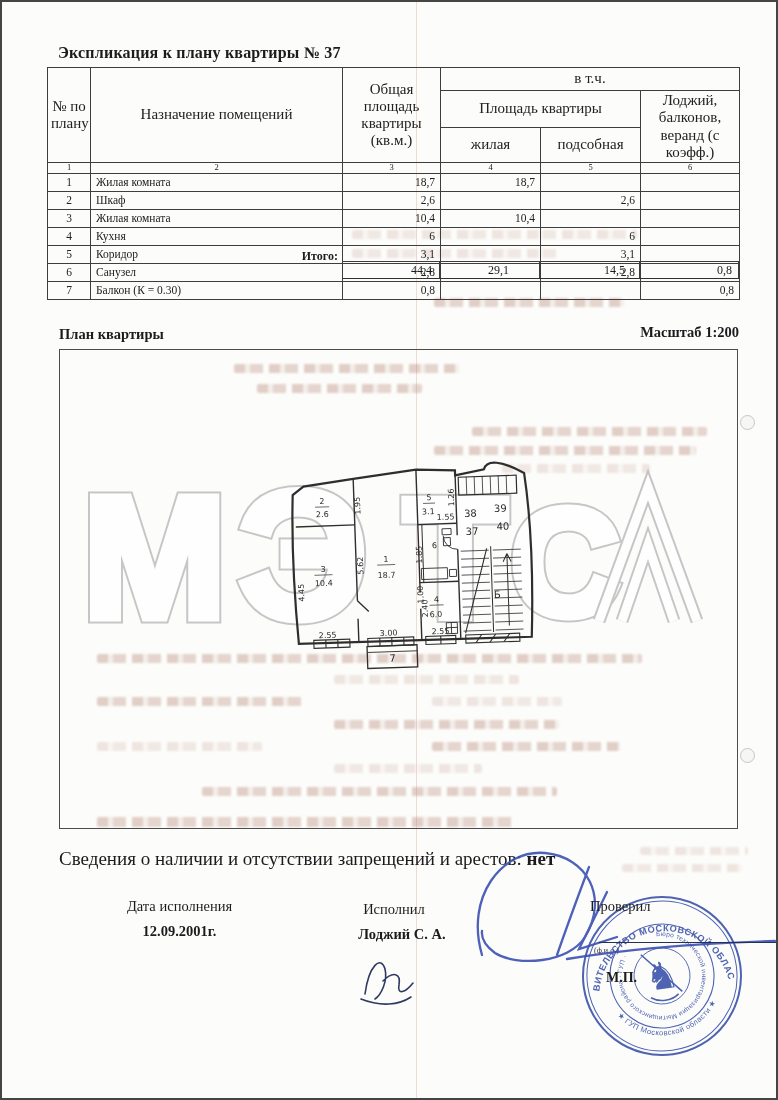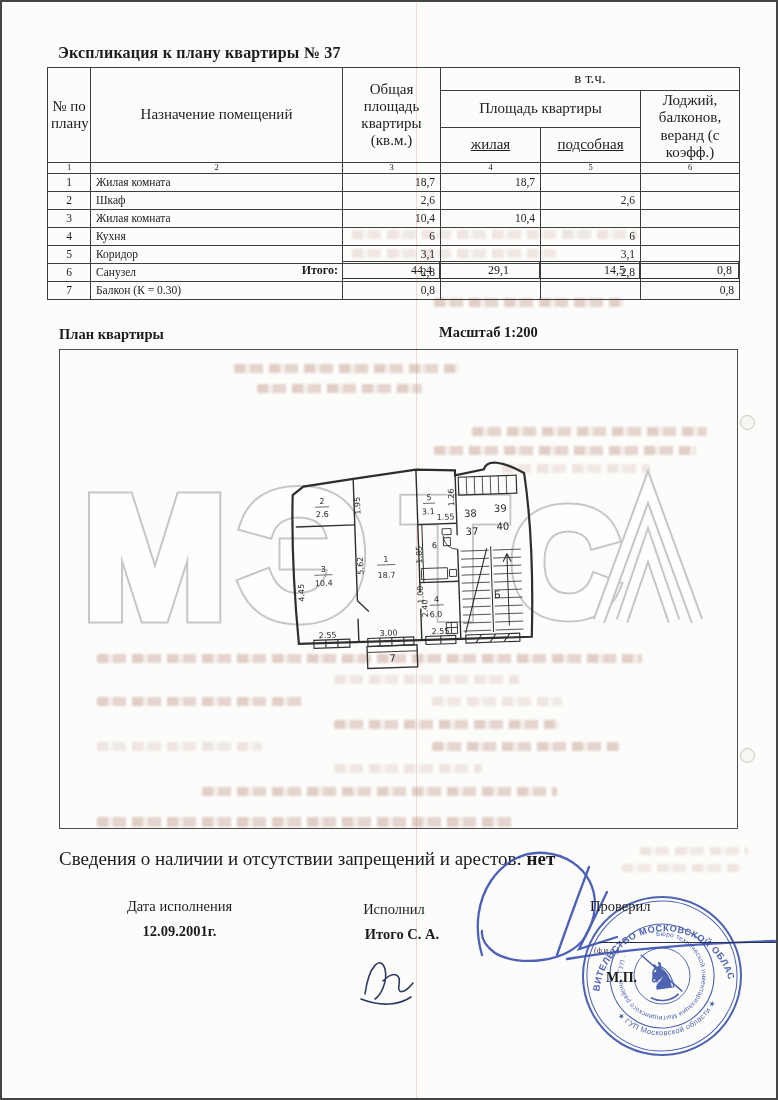--- a/index.html
+++ b/index.html
@@ -12,40 +12,40 @@
   
   .title{left:56px;top:42px;font-size:16px;font-weight:bold;letter-spacing:.2px;}
   
   table.expl{position:absolute;left:45px;top:65px;border-collapse:collapse;table-layout:fixed;width:692px;
              font-size:11px;color:#222;}
   table.expl th,table.expl td{border:1px solid #3e3e3e;overflow:hidden;}
   table.expl{border:1.5px solid #303030;}
   table.expl th{font-weight:normal;text-align:center;padding:1px 3px;font-size:15px;line-height:1.15;}
   tr.h1 th{height:20px;}
   tr.h2 th{height:18px;}
-  tr.h3 th{height:13px;text-decoration:underline;}
+  tr.h3 th{height:13px;}
   tr.nums th{height:9px;font-size:8.5px;padding:0;}
   table.expl td{height:17px;padding:0 5px;font-size:11.5px;}
   td.c-center{text-align:center;}
   td.c-left{text-align:left;padding-left:7px;}
   td.c-num{text-align:right;}
   td.t3{padding-right:7px;}
   td.t4{padding-right:30px;}
   td.t5{padding-right:14px;}
   td.t6{padding-right:6px;}
   
-  .total-label{left:150px;top:261px;width:186px;text-align:right;font-weight:bold;font-size:12px;}
+  .total-label{left:150px;top:247px;width:186px;text-align:right;font-weight:bold;font-size:12px;}
   .total-strip{left:340px;top:259px;display:flex;height:18px;font-weight:normal;font-size:12px;}
   .total-strip .cell{border-right:1px solid #3e3e3e;border-bottom:1.5px solid #303030;border-top:1px solid #3e3e3e;
                      box-sizing:border-box;text-align:right;line-height:17px;}
   .total-strip .cell:first-child{border-left:1px solid #3e3e3e;}
   
   .note1{left:57px;top:290px;font-size:14.5px;}
   .plan-label{left:57px;top:324px;font-size:14.5px;font-weight:bold;}
-  .scale-label{left:437px;top:322px;width:300px;font-size:14.5px;font-weight:bold;}
+  .scale-label{left:437px;top:322px;width:300px;text-align:right;font-size:14.5px;font-weight:bold;}
   
   .frame{left:57px;top:347px;width:679px;height:480px;border:1.5px solid #4c4c4c;box-sizing:border-box;}
   .restrict{left:57px;top:846px;font-size:19px;}
   
   .f-label{font-size:14.5px;text-align:center;}
   .f-value{font-size:14.5px;font-weight:bold;text-align:center;}
   .fio{left:592px;top:944px;font-size:8px;color:#333;}
   .mp{left:604px;top:968px;font-size:14px;font-weight:bold;z-index:8;}
   .check-line{left:597px;top:940px;width:178px;border-top:1.2px solid #26324f;z-index:7;}
   .checker{left:588px;top:896px;font-size:14.5px;z-index:8;}
@@ -316,21 +316,21 @@
   </svg>
 
   <div class="abs restrict">
     <span>Сведения о наличии и отсутствии запрещений и арестов:</span>
     <span class="b">нет</span>
   </div>
 
   <div class="abs f-label" style="left:110px;top:896px;width:135px">Дата исполнения</div>
   <div class="abs f-value" style="left:110px;top:921px;width:135px">12.09.2001г.</div>
   <div class="abs f-label" style="left:322px;top:899px;width:140px">Исполнил</div>
-  <div class="abs f-value" style="left:330px;top:924px;width:140px">Итого С. А.</div>
+  <div class="abs f-value" style="left:330px;top:924px;width:140px">Лоджий С. А.</div>
   <div class="abs checker">Проверил</div>
   <div class="abs check-line"></div>
   <div class="abs fio">(ф.и.о.)</div>
   <div class="abs mp">М.П.</div>
 
   <svg class="abs" style="left:345px;top:945px" width="110" height="62" viewBox="0 0 110 62">
     <path d="M 18,47 C 22,18 34,8 38,22 C 41,34 34,48 28,52 M 36,34 C 46,24 54,26 52,38 C 50,48 58,46 66,36 M 14,52 C 34,60 52,58 64,50" stroke="#2e3a62" stroke-width="1.6" fill="none" stroke-linecap="round"></path>
   </svg>
 
   <svg class="abs" style="left:455px;top:835px" width="323" height="130" viewBox="0 0 323 130">

